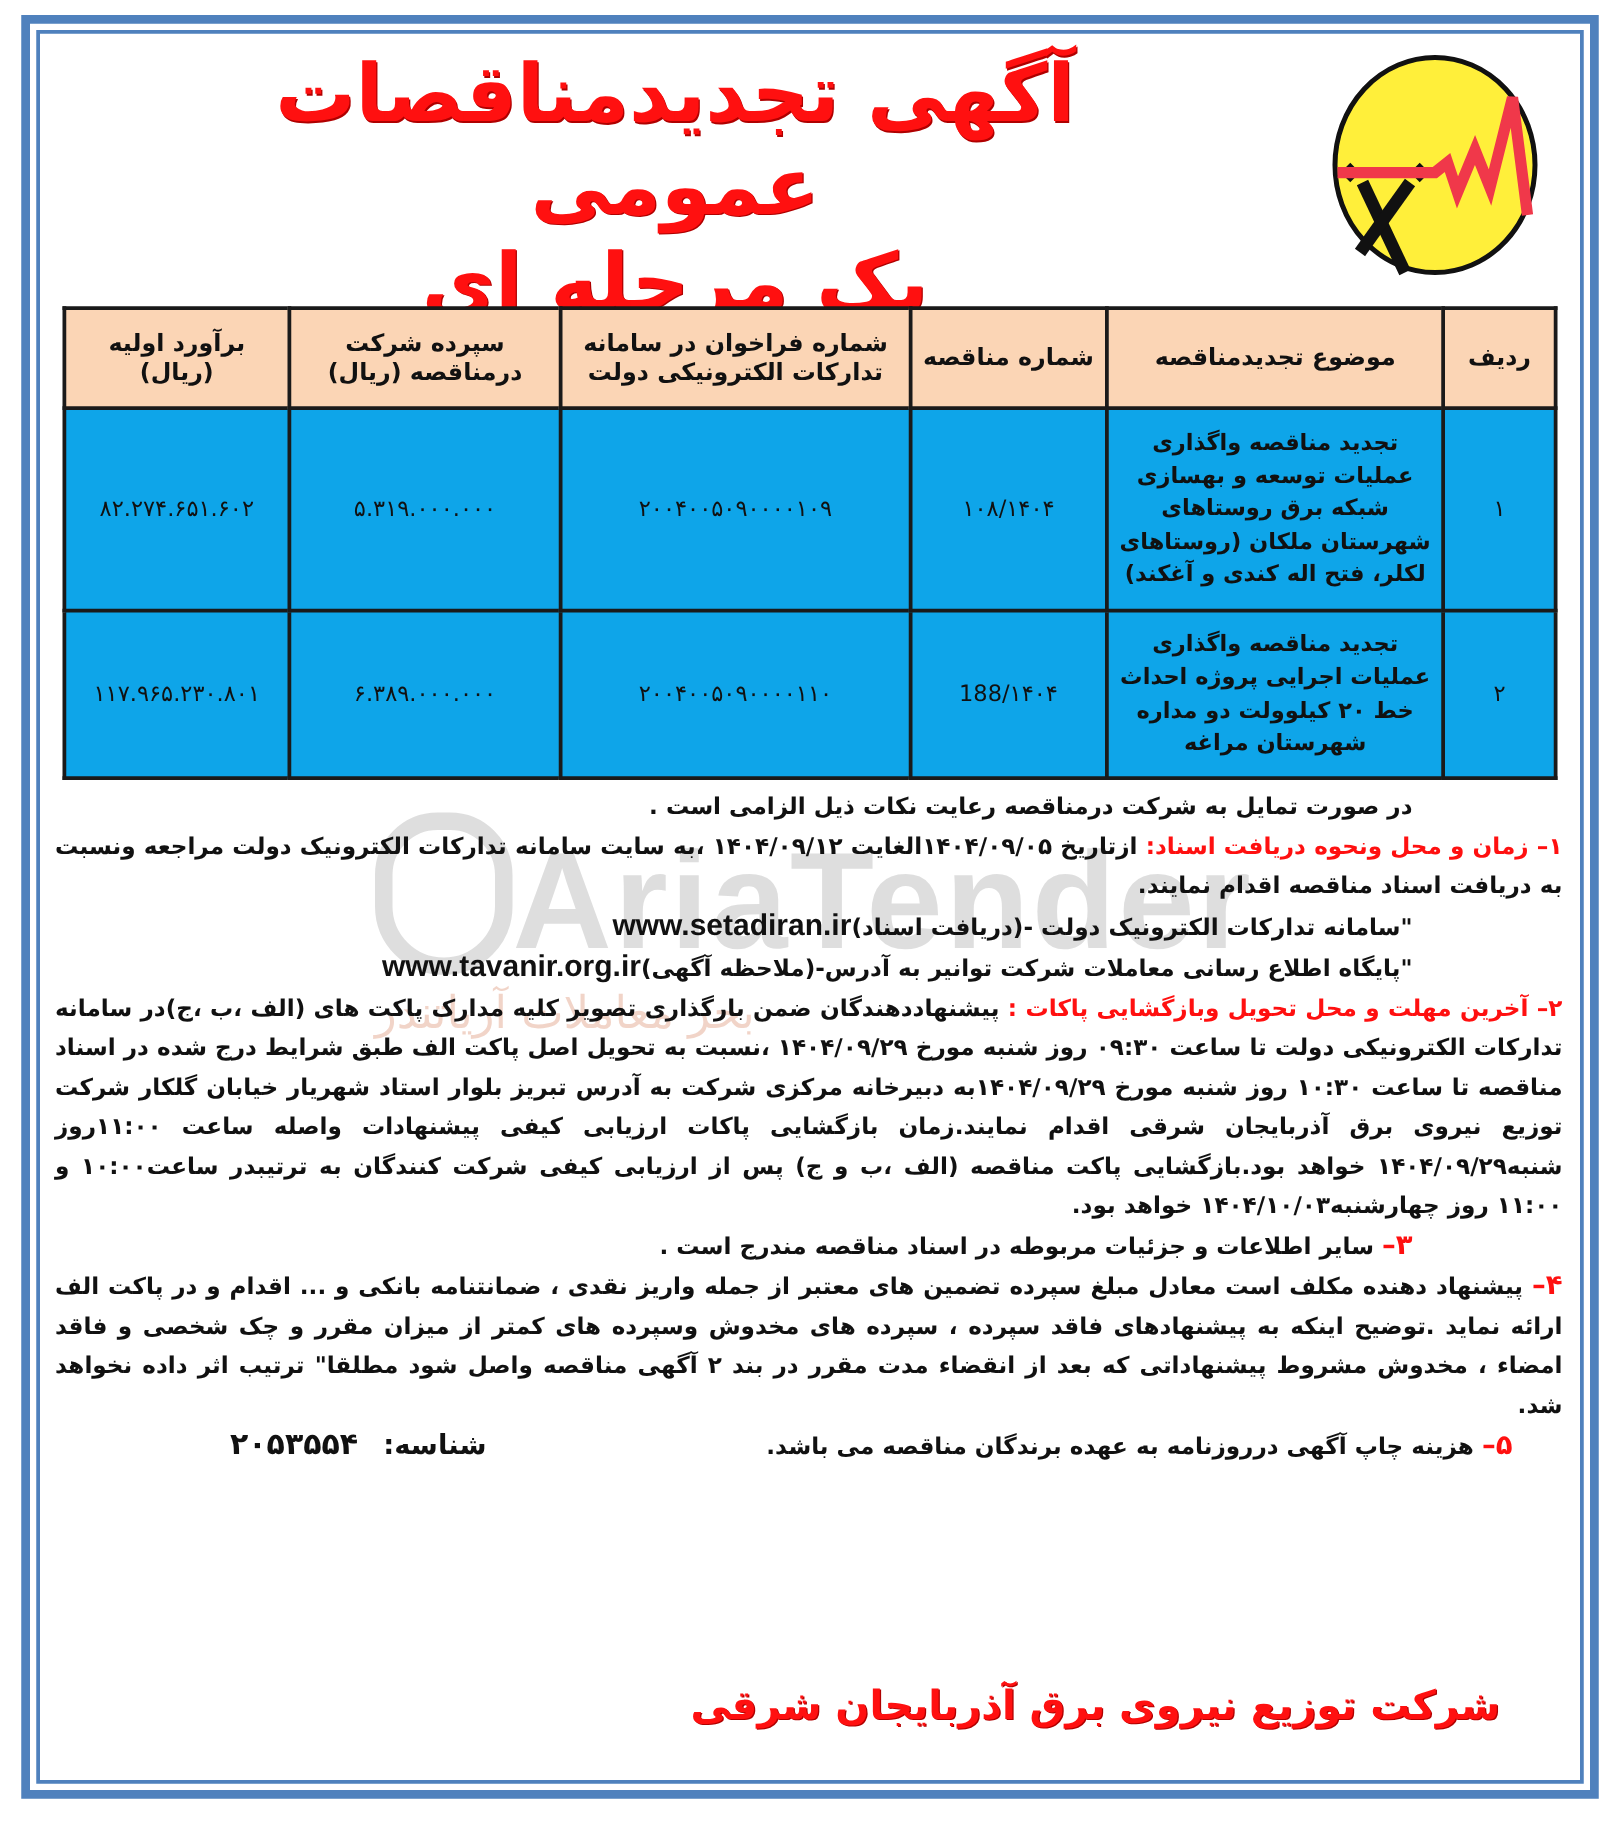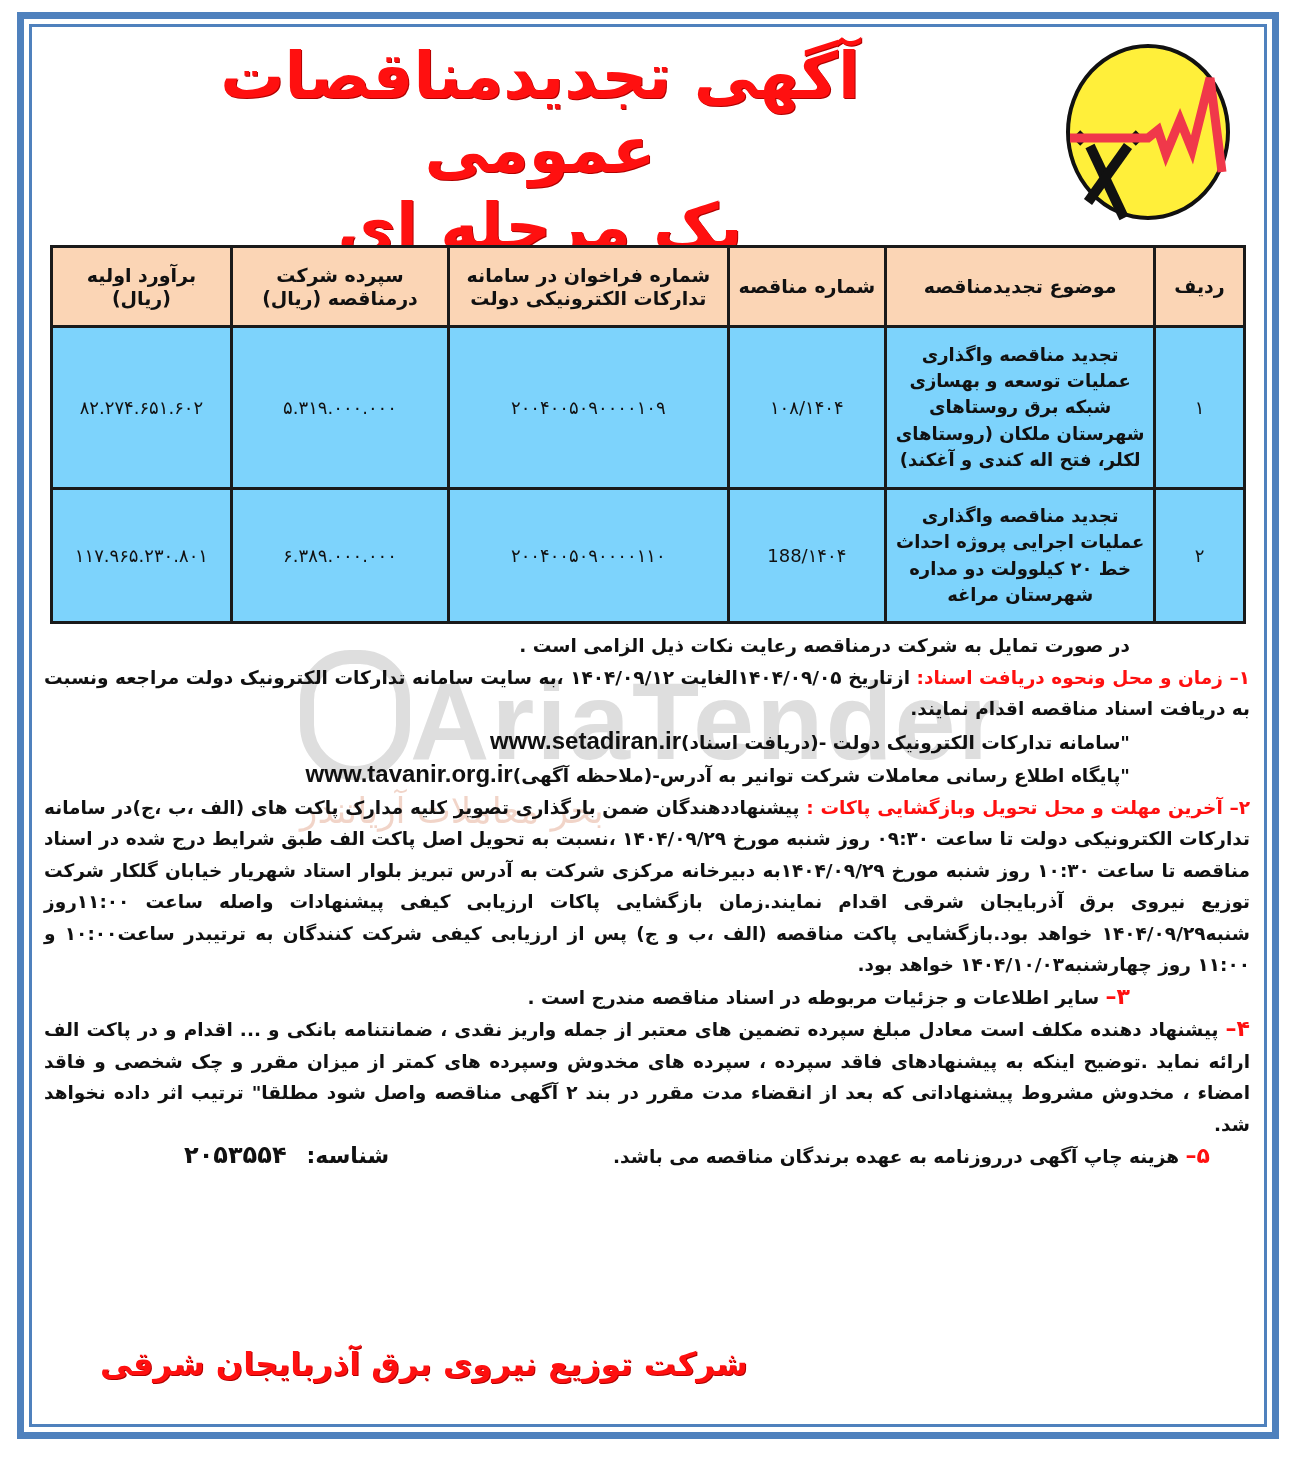--- a/index.html
+++ b/index.html
@@ -54,21 +54,21 @@
       font-family: "DejaVu Sans", sans-serif;
     }
     table.tenders th, table.tenders td {
       border: 3px solid #1a1a1a; text-align: center; vertical-align: middle;
     }
     table.tenders th {
       background: #fbd5b5; font-size: 19px; font-weight: bold; height: 80px;
       line-height: 1.2; padding: 4px 6px;
     }
     table.tenders td {
-      font-size: 18px; padding: 4px 6px; background: #7dd3fc;
+      font-size: 18px; padding: 4px 6px; background: #0ea5e9;
     }
     td.subject { font-weight: bold; font-size: 19px; line-height: 1.45; }
     .row1 td { height: 162px; }
     .row2 td { height: 134px; }
     td.num { font-size: 18px; letter-spacing: 1px; }
 
     .body-text {
       position: absolute; left: 44px; top: 630px; width: 1206px;
       direction: rtl; text-align: justify; text-align-last: right;
       font-size: 18.5px; font-weight: bold; line-height: 31.5px;
@@ -85,21 +85,21 @@
 
     .id-line {
       display: flex; justify-content: space-between; align-items: baseline;
       padding-right: 40px; padding-left: 140px;
     }
     .id-block { font-size: 22px; font-weight: bold; }
     .id-block .id-val { margin-right: 20px; font-size: 24px; }
 
     .footer-company {
       position: absolute; left: 100px; top: 1345px; width: 1100px;
-      direction: rtl; text-align: left; color: #ff1010; font-weight: bold;
+      direction: rtl; text-align: right; color: #ff1010; font-weight: bold;
       font-size: 32px; text-shadow: 1px 1px 0 #b00000;
     }
   </style>
 </head>
 <body>
 
 <div class="outer-frame"></div>
 <div class="inner-frame"></div>
 
 <div class="logo">

